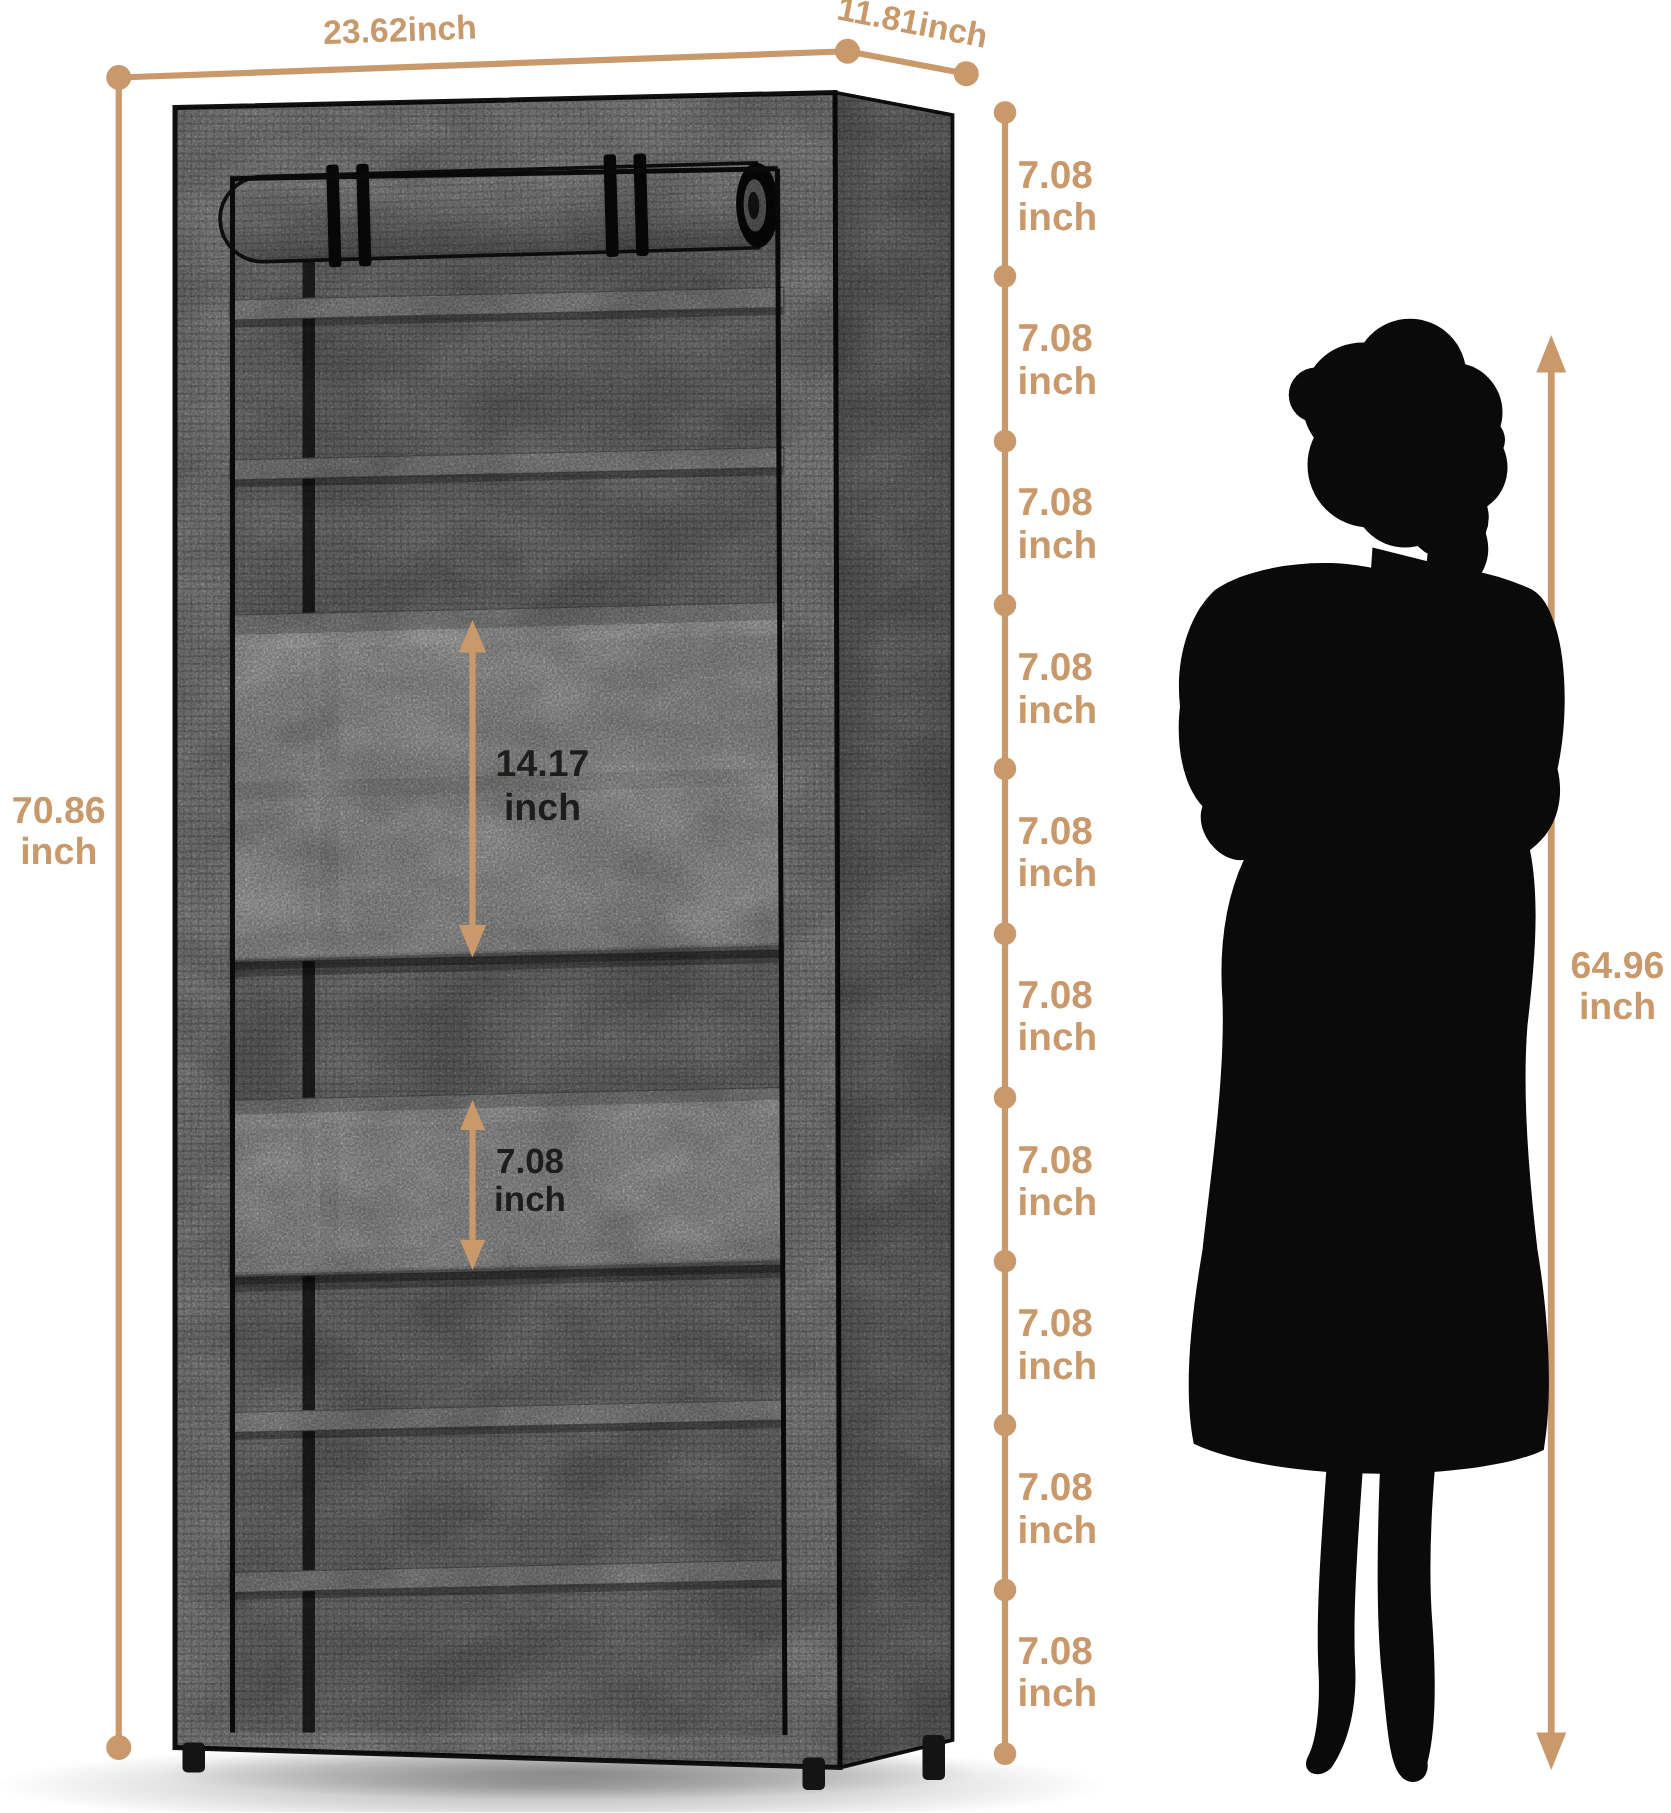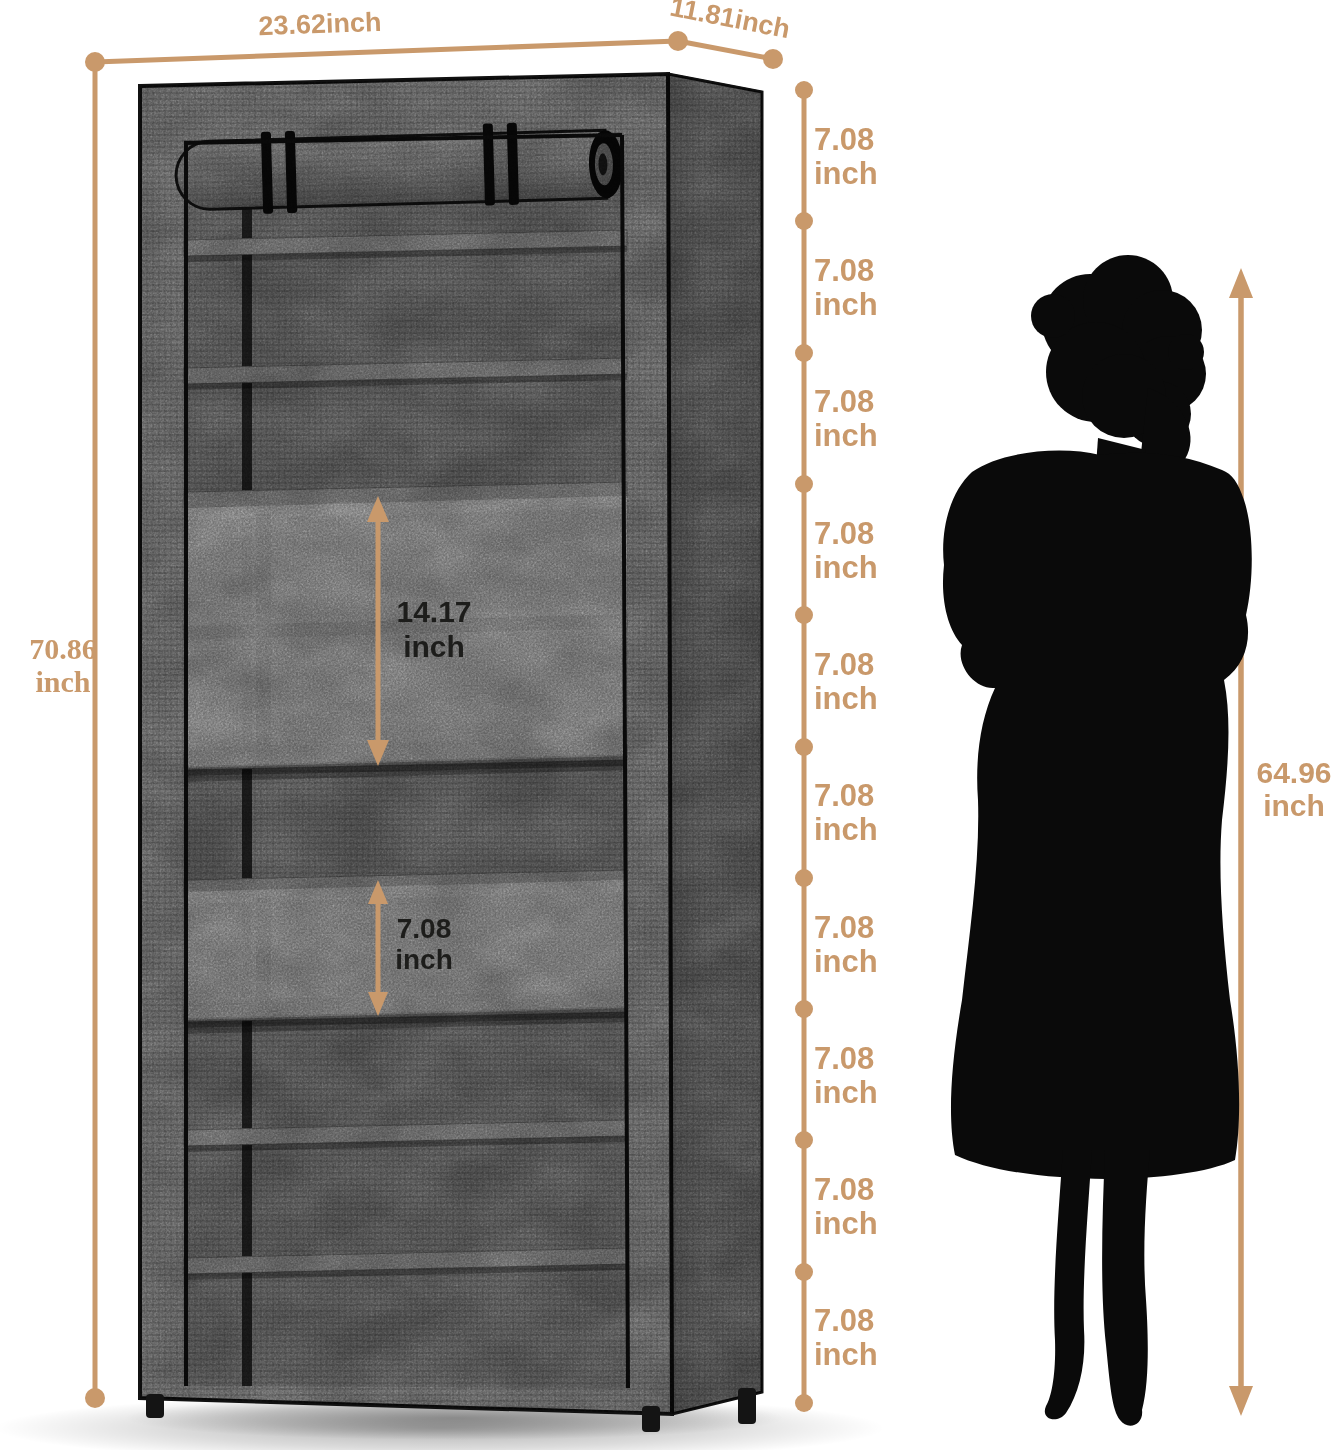--- a/index.html
+++ b/index.html
@@ -222,21 +222,21 @@
     <path d="M1105,1150 C1102,1220 1100,1290 1106,1345 C1110,1386 1112,1410 1120,1420
              C1128,1431 1144,1425 1142,1410 C1150,1380 1148,1330 1146,1300
              C1142,1250 1146,1195 1150,1150 Z"></path>
   </g>
 </svg>
 
 <div class="dim rot" style="left:200px;top:8px;width:240px;font-size:27px;transform:rotate(-2deg);">23.62inch</div>
 
 <div class="dim rot" style="left:650px;top:2px;width:160px;font-size:27px;transform:rotate(11deg);">11.81inch</div>
 
-<div class="dim" style="left:18px;top:632px;width:90px;font-family:Liberation Serif, serif;">
+<div class="dim" style="left:2px;top:632px;width:90px;">
   <span>70.86</span>
   <span>inch</span>
 </div>
 
 <div class="tier" style="top:123px;">
       <span>7.08</span>
       <span>inch</span>
     </div>
 <div class="tier" style="top:254px;">
       <span>7.08</span>

